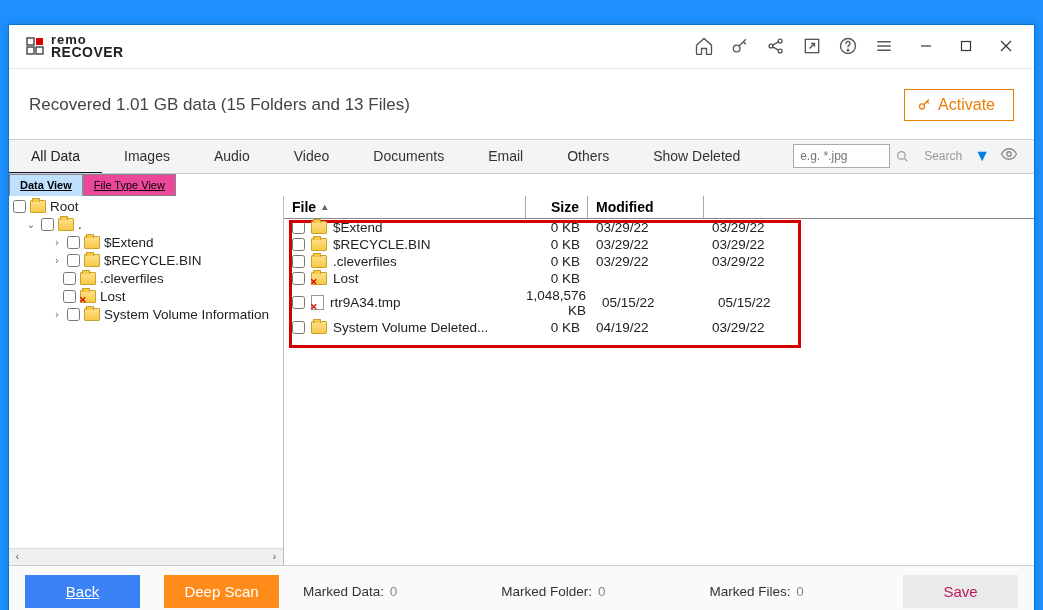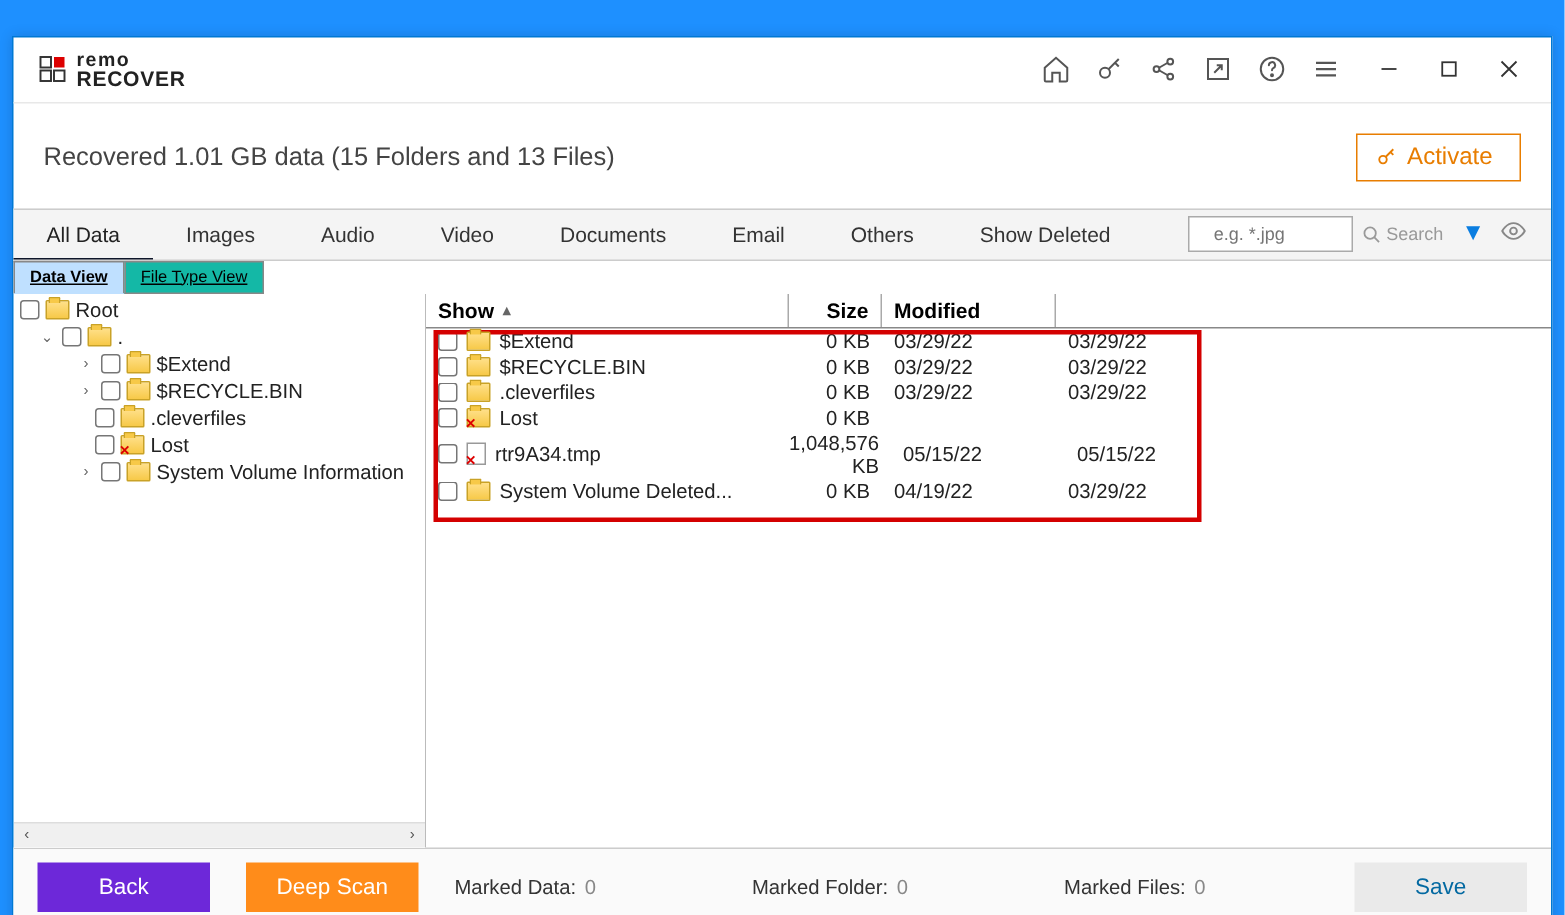--- a/index.html
+++ b/index.html
@@ -13,29 +13,29 @@
 .window-controls { display: flex; align-items: center; margin-left: 4px; }
 .win-btn { width: 40px; height: 36px; display: flex; align-items: center; justify-content: center; cursor: pointer; color: #333; }
 
 .summary-row { padding: 20px 20px 18px 20px; display: flex; align-items: center; gap: 11px; }
 .summary-text { font-size: 17px; color: #444; flex: 1; }
 .activate-btn { border: 1.5px solid #e87d00; color: #e87d00; background: #fff; padding: 6px 18px 6px 12px; font-size: 16px; cursor: pointer; display: flex; align-items: center; gap: 6px; }
 
 .filter-row { display: flex; align-items: center; border-top: 1px solid #ccc; border-bottom: 1px solid #ccc; background: #f4f4f4; height: 35px; padding: 0 12px 0 0; }
 .filter-row .f-item { padding: 0 22px; height: 100%; display: flex; align-items: center; font-size: 14px; color: #333; cursor: pointer; }
 .filter-row .f-item.active { border-bottom: 1px solid #0f172a; color: #222; }
-.search-box { width: 110px; height: 24px; border: 1px solid #aaa; background: #fff; padding: 0 16px; font-size: 12px; color: #888; margin-left: auto; }
-.search-btn { display: flex; align-items: center; gap: 3px; color: #999; font-size: 12px; padding: 0 6px; cursor: pointer; }
+.search-box { width: 97px; height: 24px; border: 1px solid #aaa; background: #fff; padding: 0 6px; font-size: 12px; color: #888; margin-left: auto; }
+.search-btn { display: flex; align-items: center; gap: 15px; color: #999; font-size: 12px; padding: 0 6px; cursor: pointer; }
 .dropdown-icn { color: #0a7de0; padding: 0 6px; cursor: pointer; }
 .eye-icn { color: #888; padding: 0 4px; cursor: pointer; }
 
 .view-tabs { display: flex; }
 .view-tab { padding: 4px 10px; font-size: 11px; border: 1px solid #888; position: relative; cursor: pointer; text-decoration: underline; }
 .view-tab.active { background: #bfe0ff; border-bottom: 1px solid #bfe0ff; font-weight: 700; }
-.view-tab.inactive { background: #14b8a6; text-align: center; }
+.view-tab.inactive { background: #ec4899; text-align: center; }
 
 .content-area { flex: 1; display: flex; border-top: none; overflow: hidden; }
 .tree-pane { width: 275px; border-right: 1px solid #bbb; overflow: auto; background: #fff; position: relative; padding-top: 2px; }
 .tree-scroll { position: absolute; bottom: 0; left: 0; right: 0; height: 17px; background: #f0f0f0; border-top: 1px solid #ddd; display: flex; align-items: center; }
 .tree-scroll .arrow { width: 17px; height: 17px; display: flex; align-items: center; justify-content: center; color: #555; font-size: 10px; }
 .tree-scroll .track { flex: 1; }
 
 .tree-item { display: flex; align-items: center; gap: 4px; font-size: 13.5px; color: #222; padding: 1.5px 0; white-space: nowrap; }
 .tree-item .expand { width: 12px; color: #666; font-size: 10px; display: inline-flex; justify-content: center; cursor: pointer; }
 .tree-item input[type=checkbox] { width: 13px; height: 13px; }
@@ -58,23 +58,23 @@
 .highlight-box { position: absolute; top: 1px; left: 5px; width: 512px; height: 128px; border: 3px solid #d40000; pointer-events: none; }
 .row { display: flex; align-items: center; font-size: 13.5px; color: #222; padding: 1px 0; }
 .row .c-name { flex: 0 0 242px; display: flex; align-items: center; gap: 6px; padding-left: 8px; }
 .row .c-size { flex: 0 0 62px; text-align: right; padding-right: 8px; }
 .row .c-modified { flex: 0 0 116px; padding-left: 8px; }
 .row .c-created { flex: 0 0 116px; padding-left: 8px; }
 .row input[type=checkbox] { width: 13px; height: 13px; }
 
 .footer { height: 52px; border-top: 1px solid #ccc; display: flex; align-items: center; padding: 0 16px; gap: 24px; background: #fafafa; }
 .fbtn { padding: 8px 0; width: 115px; text-align: center; font-size: 15px; color: #fff; border: none; cursor: pointer; }
-.fbtn.back { background: #6d28d9; }
+.fbtn.back { background: #3b82f6; text-decoration: underline; }
 .fbtn.deep { background: #ff8c1a; }
-.fbtn.save { background: #eaeaea; color: #0369a1; margin-left: auto; width: 115px; }
+.fbtn.save { background: #eaeaea; color: #be185d; margin-left: auto; width: 115px; }
 .marked { font-size: 13.5px; color: #333; }
 .marked .v { color: #888; margin-left: 2px; }
 </style>
 </head>
 <body>
 
 <div class="window">
 
   <div class="titlebar">
     <div class="logo">
@@ -233,21 +233,21 @@
       <div class="tree-scroll">
         <div class="arrow">‹</div>
         <div class="track"></div>
         <div class="arrow">›</div>
       </div>
     </div>
 
     <div class="list-pane">
       <div class="list-header">
         <div class="col col-name">
-            <span>Show</span> 
+            <span>File</span> 
             <span class="sort-arrow">▴</span>
           </div>
         <div class="col col-size">Size</div>
         <div class="col col-modified">Modified</div>
         <div class="col" style="flex:1;border-right:none;"></div>
       </div>
       <div class="list-body">
         <div class="highlight-box"></div>
 
         <div class="row">

